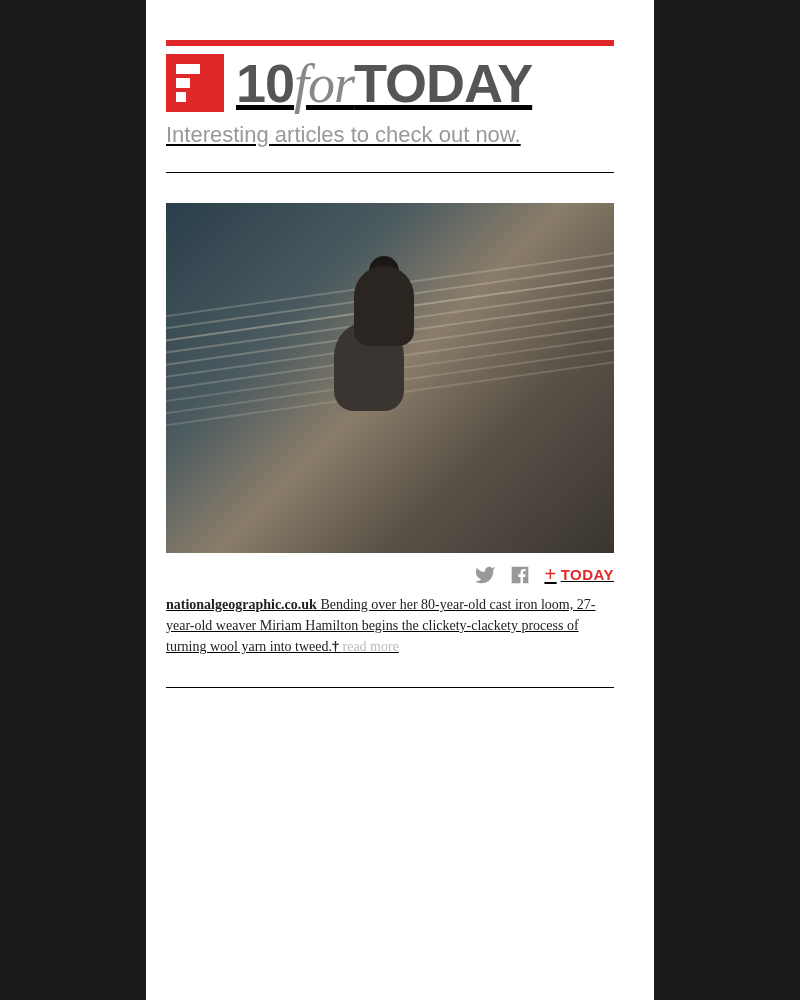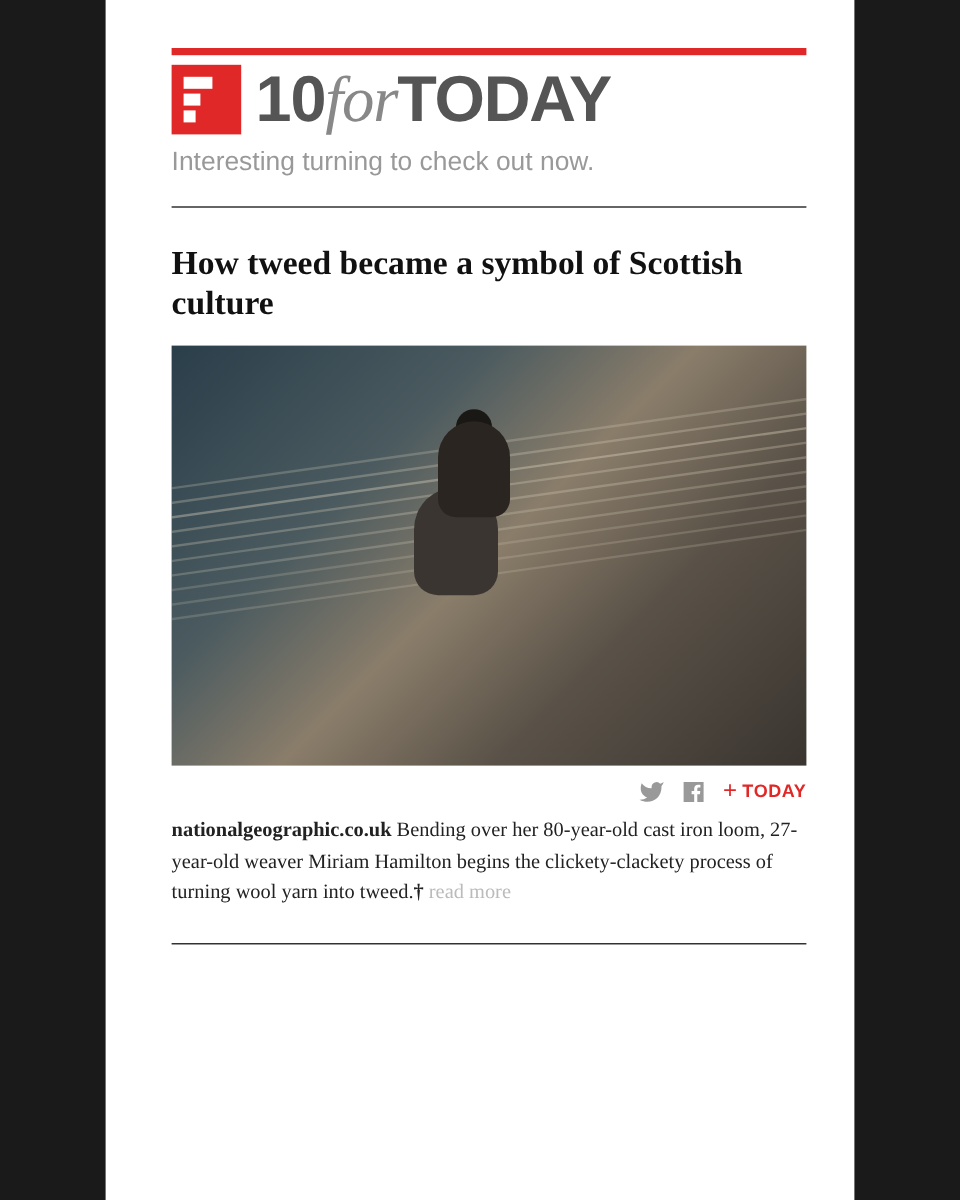--- a/index.html
+++ b/index.html
@@ -9,23 +9,24 @@
     }
     body {
       background: #1a1a1a;
       font-family: Georgia, 'Times New Roman', serif;
       display: flex;
       justify-content: center;
       padding: 0;
     }
     .page {
       background: #ffffff;
-      width: 624px;
-      padding: 40px 40px 20px 55px;
+      width: 508px;
+      padding: 40px 40px 20px 20px;
       min-height: 1000px;
+      text-decoration: underline;
     }
     .red-bar {
       height: 6px;
       background: #e12828;
       margin-bottom: 0;
     }
     .header {
       border-bottom: 1px solid #000;
       padding-bottom: 24px;
       margin-bottom: 30px;
@@ -168,21 +169,21 @@
       display: flex;
       align-items: center;
       gap: 4px;
       cursor: pointer;
     }
     .flip-plus {
       font-size: 20px;
       font-weight: 400;
     }
     .article-body {
-      font-size: 17px;
+      font-size: 14px;
       line-height: 1.5;
       color: #222;
       font-family: Georgia, serif;
     }
     .source {
       font-weight: 700;
     }
     .dagger {
       font-weight: 700;
     }
@@ -206,25 +207,24 @@
     <div class="header-title">
       <div class="logo">
         <div class="logo-shape logo-a"></div>
         <div class="logo-shape logo-b"></div>
         <div class="logo-shape logo-c"></div>
       </div>
       <div class="title-text">
         <span class="num">10</span><span class="for">for</span><span class="today">TODAY</span>
       </div>
     </div>
-    <div class="subtitle">Interesting turning to check out now.</div>
+    <div class="subtitle">Interesting articles to check out now.</div>
   </div>
 
   <div class="article">
-    <h2 class="article-title">How tweed became a symbol of Scottish culture</h2>
     <div class="article-image"></div>
     <div class="share-bar">
       <span class="share-icon">
         <svg width="22" height="22" viewBox="0 0 24 24" fill="#999">
             <path d="M23 3a10.9 10.9 0 01-3.14 1.53 4.48 4.48 0 00-7.86 3v1A10.66 10.66 0 013 4s-4 9 5 13a11.64 11.64 0 01-7 2c9 5 20 0 20-11.5a4.5 4.5 0 00-.08-.83A7.72 7.72 0 0023 3z"></path>
           </svg>
       </span>
       <span class="share-icon">
         <svg width="20" height="20" viewBox="0 0 24 24" fill="#999">
             <path d="M22 2H2v20h10.6v-7.7H10V11h2.6V8.8c0-2.6 1.6-4 3.9-4 1.1 0 2.1.1 2.3.1v2.7h-1.6c-1.3 0-1.5.6-1.5 1.5V11h3l-.4 3.3h-2.6V22H22V2z"></path>

